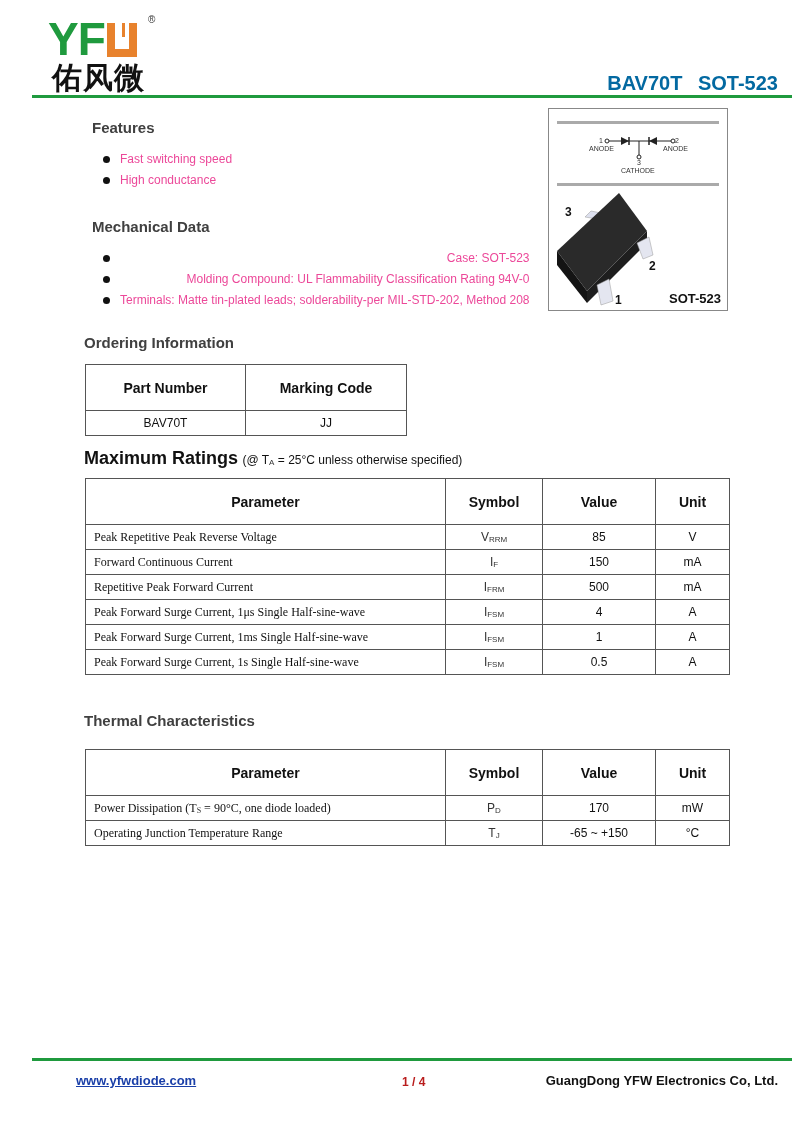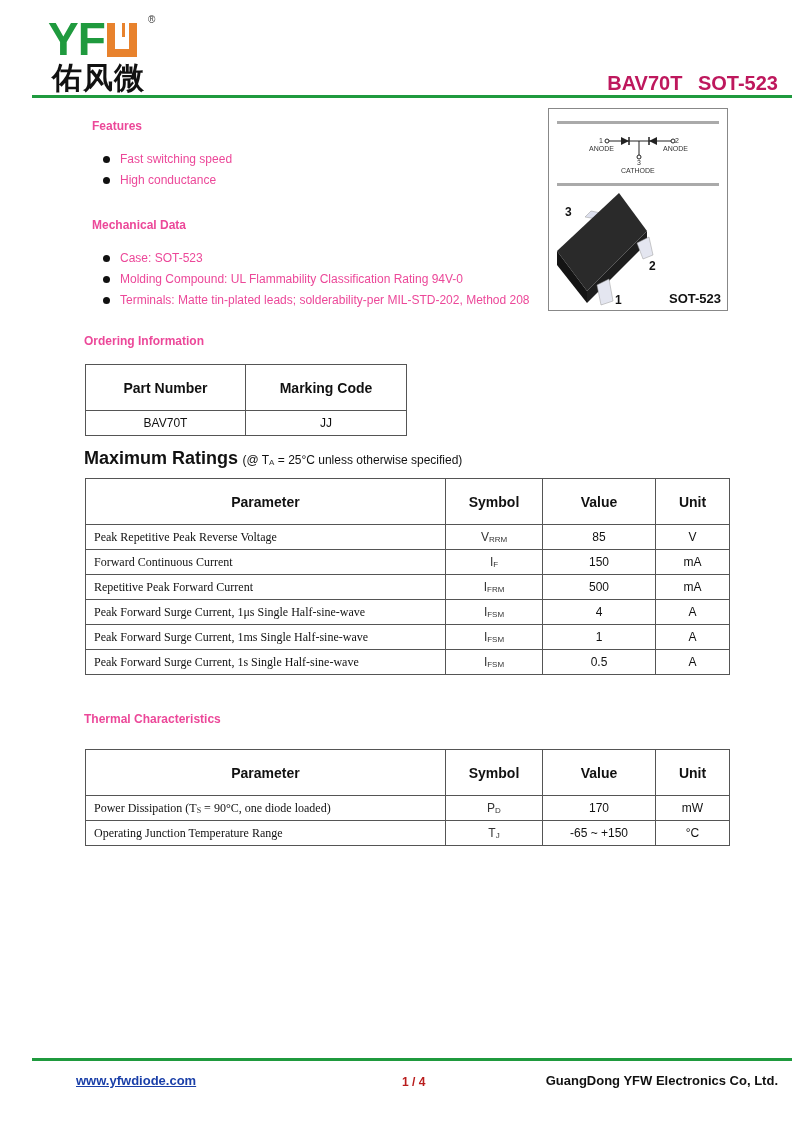--- a/index.html
+++ b/index.html
@@ -8,24 +8,24 @@
   .abs { position:absolute; }
 
   
   .logo-latin { left:48px; top:16px; font-family:"Liberation Sans", sans-serif; font-weight:bold; font-size:46px; letter-spacing:-1px; line-height:46px; }
   .logo-y, .logo-f { color:#1f9a3e; }
   .logo-u { display:inline-block; width:30px; height:34px; border:8px solid #e8822d; border-top:none; position:relative; top:2px; margin-left:2px; }
   .logo-u::after { content:""; position:absolute; left:7px; top:0; width:0px; height:14px; border-left:3px solid #e8822d; }
   .logo-reg { left:148px; top:14px; font-size:10px; color:#333; }
   .logo-cn { left:52px; top:58px; font-size:30px; font-weight:bold; color:#111; letter-spacing:1px; font-family:"DejaVu Sans", sans-serif; }
 
-  .header-title { right:22px; top:72px; font-size:20px; font-weight:bold; color:#be185d; word-spacing:10px; }
+  .header-title { right:22px; top:72px; font-size:20px; font-weight:bold; color:#0369a1; word-spacing:10px; }
   .green-rule { left:32px; width:760px; height:3px; background:#1f9a3e; }
 
-  h2.sec { font-size:12px; font-weight:bold; color:#ec4899; }
+  h2.sec { font-size:15px; font-weight:bold; color:#404040; }
 
   .bullets { list-style:none; }
   .bullets li { position:relative; padding-left:28px; font-size:12px; line-height:21px; color:#ec4899; }
   .bullets li::before { content:""; position:absolute; left:11px; top:7px; width:7px; height:7px; border-radius:50%; background:#111; }
 
   
   .pkg-box { left:548px; top:108px; width:180px; height:203px; border:1px solid #888; background:#fff; }
   .pkg-gray-line { position:absolute; left:8px; width:162px; height:3px; background:#aaa; }
   .pkg-label { position:absolute; font-size:7px; color:#333; line-height:7px; }
   .pkg-num { position:absolute; font-size:12px; font-weight:bold; color:#111; }
@@ -55,21 +55,21 @@
 <div class="abs header-title">BAV70T SOT-523</div>
 <div class="abs green-rule" style="top:95px;"></div>
 
 <h2 class="abs sec" style="left:92px; top:119px;">Features</h2>
 <ul class="abs bullets" style="left:92px; top:149px;">
   <li>Fast switching speed</li>
   <li>High conductance</li>
 </ul>
 
 <h2 class="abs sec" style="left:92px; top:218px;">Mechanical Data</h2>
-<ul class="abs bullets" style="left:92px; top:248px;">
+<ul class="abs bullets" style="left:92px; top:248px;text-align:right;">
   <li>Case: SOT-523</li>
   <li>Molding Compound: UL Flammability Classification Rating 94V-0</li>
   <li>Terminals: Matte tin-plated leads; solderability-per MIL-STD-202, Method 208</li>
 </ul>
 
 <div class="abs pkg-box">
   <div class="pkg-gray-line" style="top:12px;"></div>
   <svg style="position:absolute; left:30px; top:24px;" width="120" height="40">
     <circle cx="28" cy="8" r="2" fill="none" stroke="#222" stroke-width="1"></circle>
     <line x1="30" y1="8" x2="70" y2="8" stroke="#222" stroke-width="1"></line>

